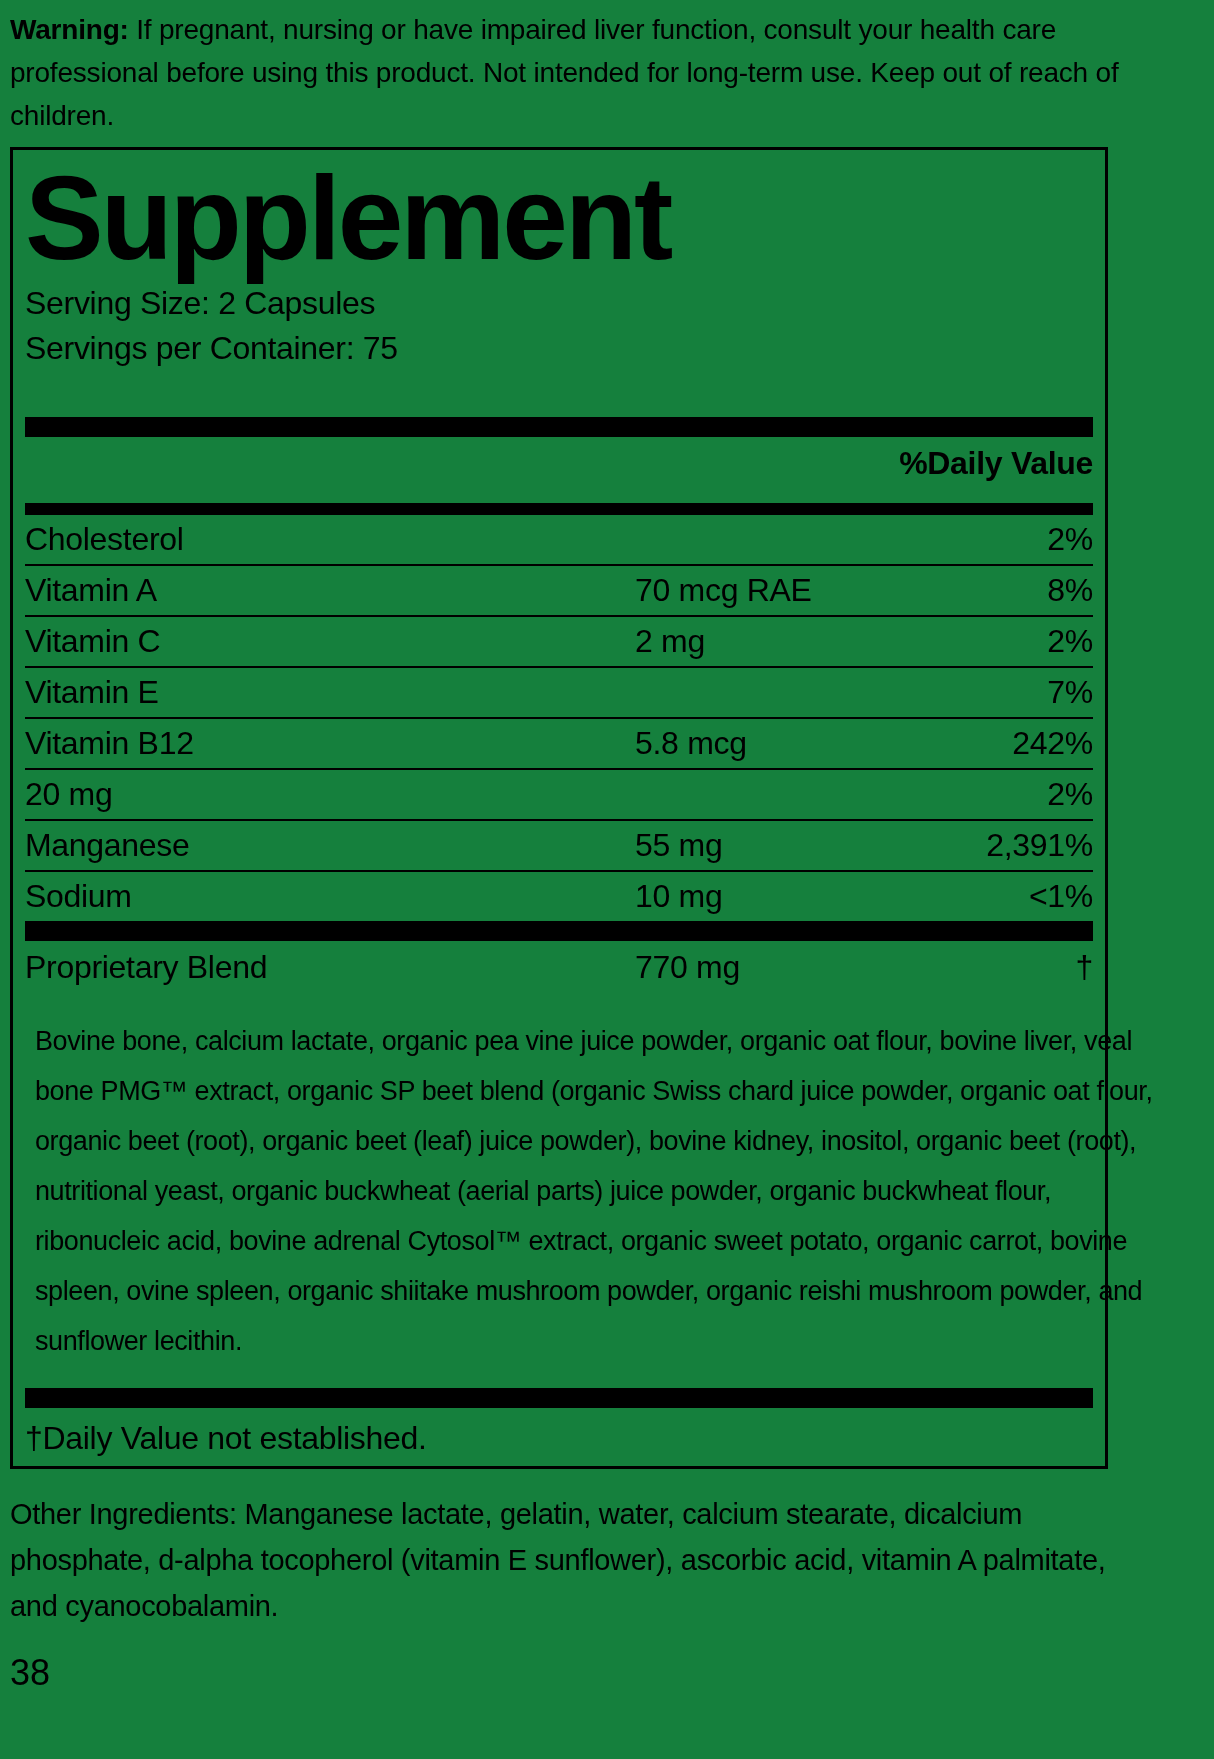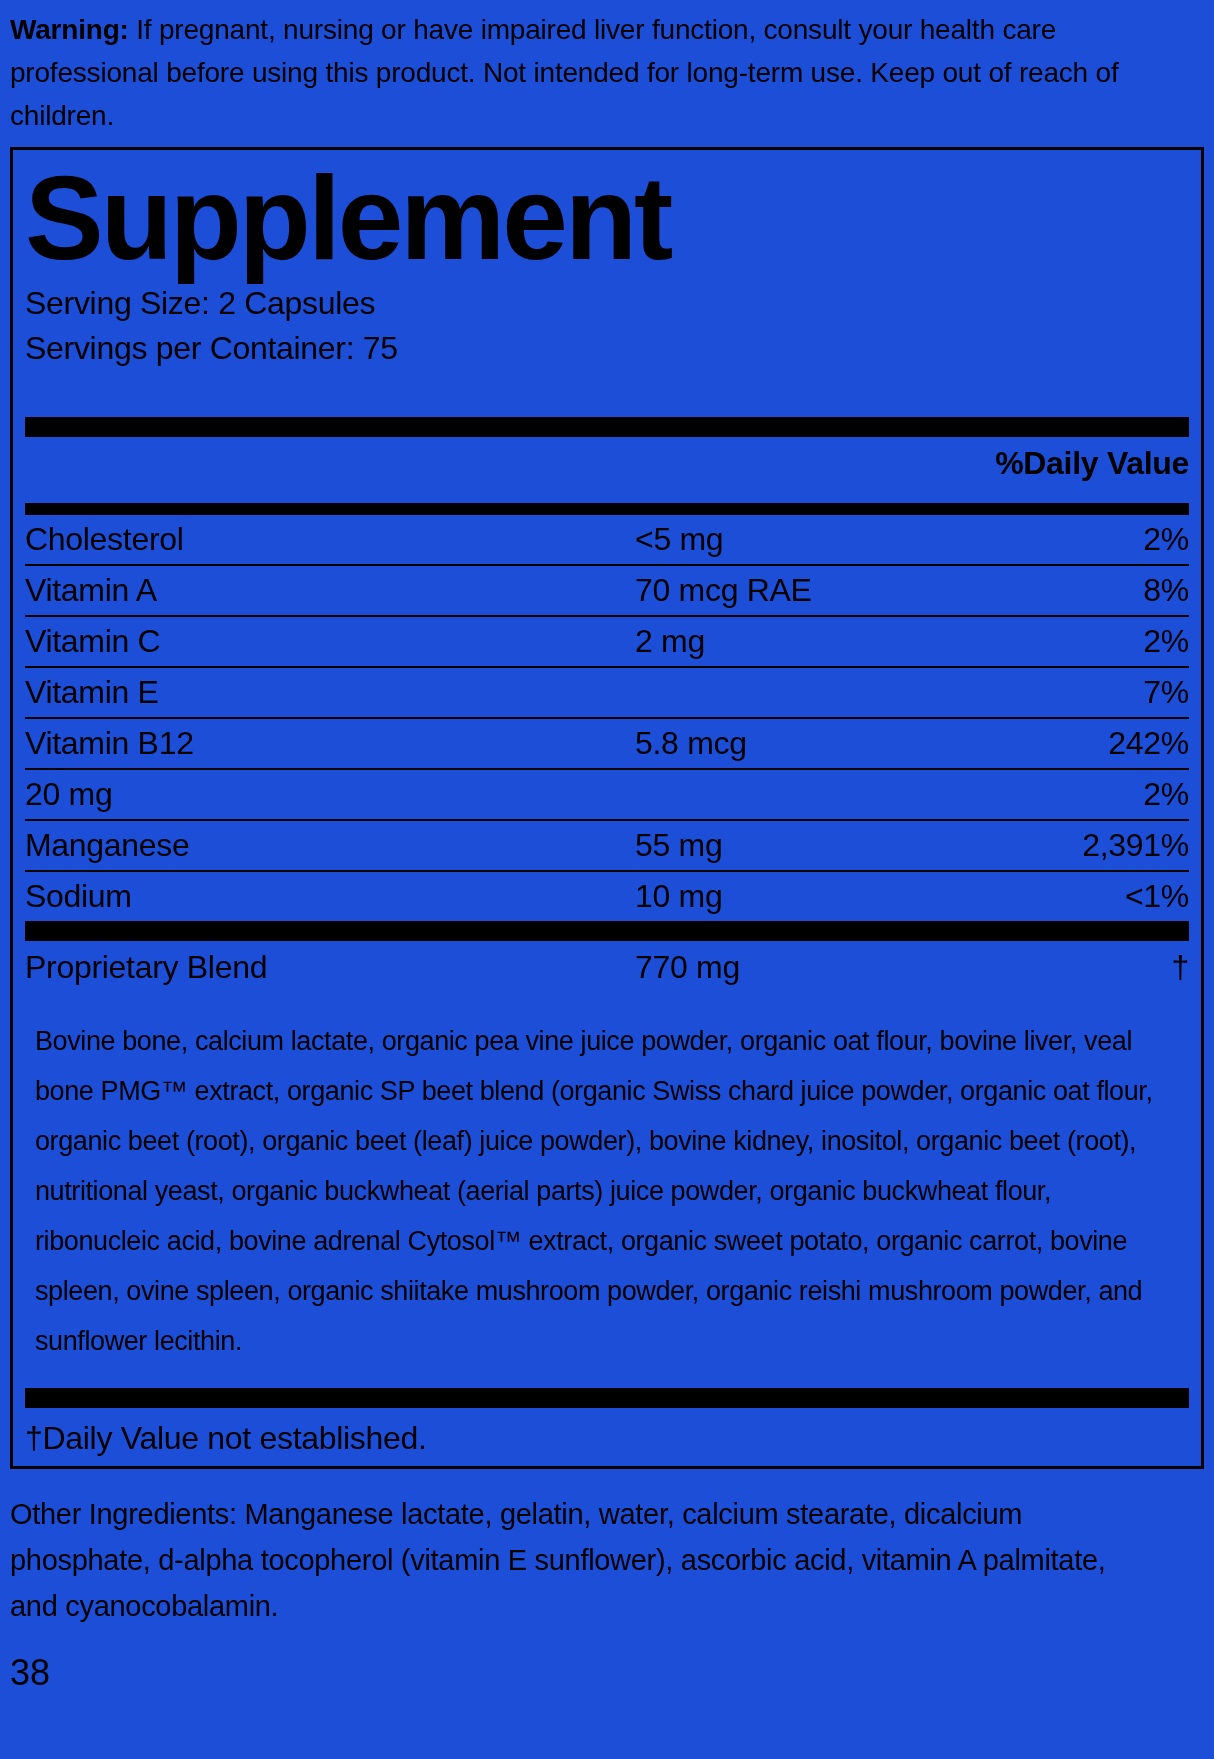--- a/index.html
+++ b/index.html
@@ -1,40 +1,40 @@
 <!DOCTYPE html>
 <html><head>
 <meta charset="utf-8">
 <style>
   * { margin:0; padding:0; box-sizing:border-box; }
   html,body { background:#ffffff; }
   .page {
     position:relative;
     width:1214px; height:1759px;
     padding:8px 10px 0 10px;
-    background:#1d4ed8;
+    background:#15803d;
     color:#000000;
     font-family:"Liberation Sans","DejaVu Sans",sans-serif;
     overflow:hidden;
   }
   
   .warning {
     width:1160px;
     font-size:28px;
     line-height:43px;
     letter-spacing:-0.2px;
   }
   .warning b { font-weight:bold; }
 
   
   .facts-box {
     margin-top:10px;
     border:3px solid #000;
     padding:14px 12px 10px 12px;
-    width:1194px;
+    width:1098px;
   }
   .title {
     display:flex;
     justify-content:space-between;
     align-items:baseline;
     font-weight:bold;
     font-size:118px;
     line-height:0.92;
     letter-spacing:-3px;
     margin-bottom:8px;
@@ -132,21 +132,20 @@
 
     <div class="head-row">
       <span class="head-dv">%Daily Value</span>
     </div>
 
     <div class="bar bar-mid"></div>
 
     <div class="rows">
       <div class="sf-row">
         <span class="c-name">Cholesterol</span>
-        <span class="c-amt">&lt;5 mg</span>
         <span class="c-dv">2%</span>
       </div>
       <div class="sf-row">
         <span class="c-name">Vitamin A</span>
         <span class="c-amt">70 mcg RAE</span>
         <span class="c-dv">8%</span>
       </div>
       <div class="sf-row">
         <span class="c-name">Vitamin C</span>
         <span class="c-amt">2 mg</span>

